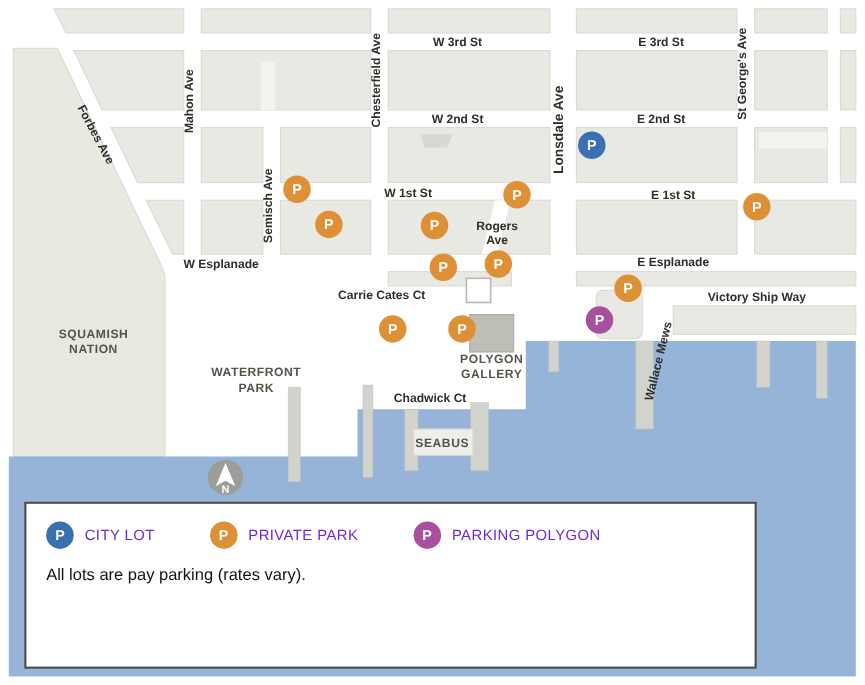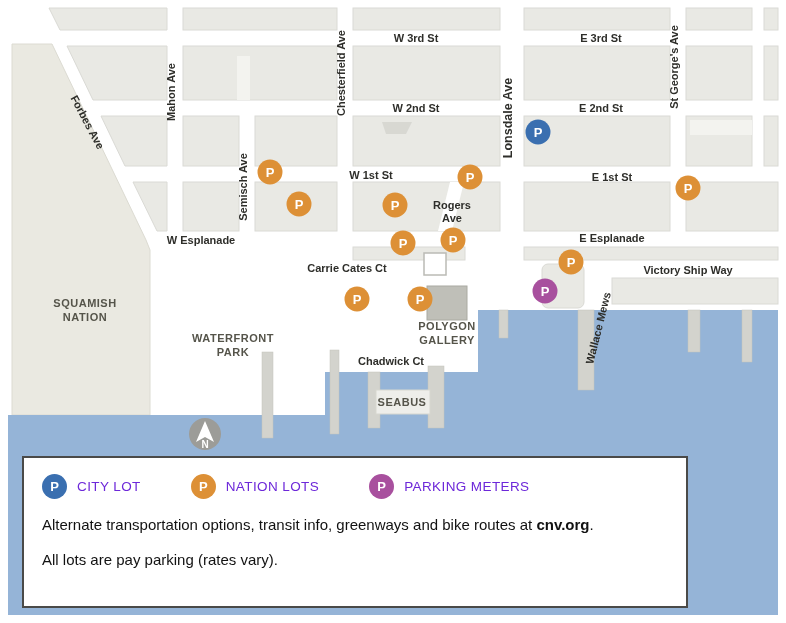--- a/index.html
+++ b/index.html
@@ -171,25 +171,24 @@
 
   <div class="legend">
     <div class="legend-row">
       <span class="pin" style="background: rgb(58, 111, 176);">
           <span>P</span>
         </span>
       <span class="legend-label">CITY LOT</span>
       <span class="pin" style="background: rgb(221, 144, 54);">
           <span>P</span>
         </span>
-      <span class="legend-label">NATION LOTS</span>
+      <span class="legend-label">PRIVATE PARK</span>
       <span class="pin" style="background: rgb(168, 80, 158);">
           <span>P</span>
         </span>
-      <span class="legend-label">PARKING METERS</span>
+      <span class="legend-label">PARKING POLYGON</span>
     </div>
     <div class="legend-notes">
-      <div class="note-line"><span>Alternate transportation options, transit info, greenways and bike routes at </span><b>cnv.org</b><span>.</span></div>
     </div>
     <div class="pay">All lots are pay parking (rates vary).</div>
   </div>
 
 </div>
 
 </body></html>

